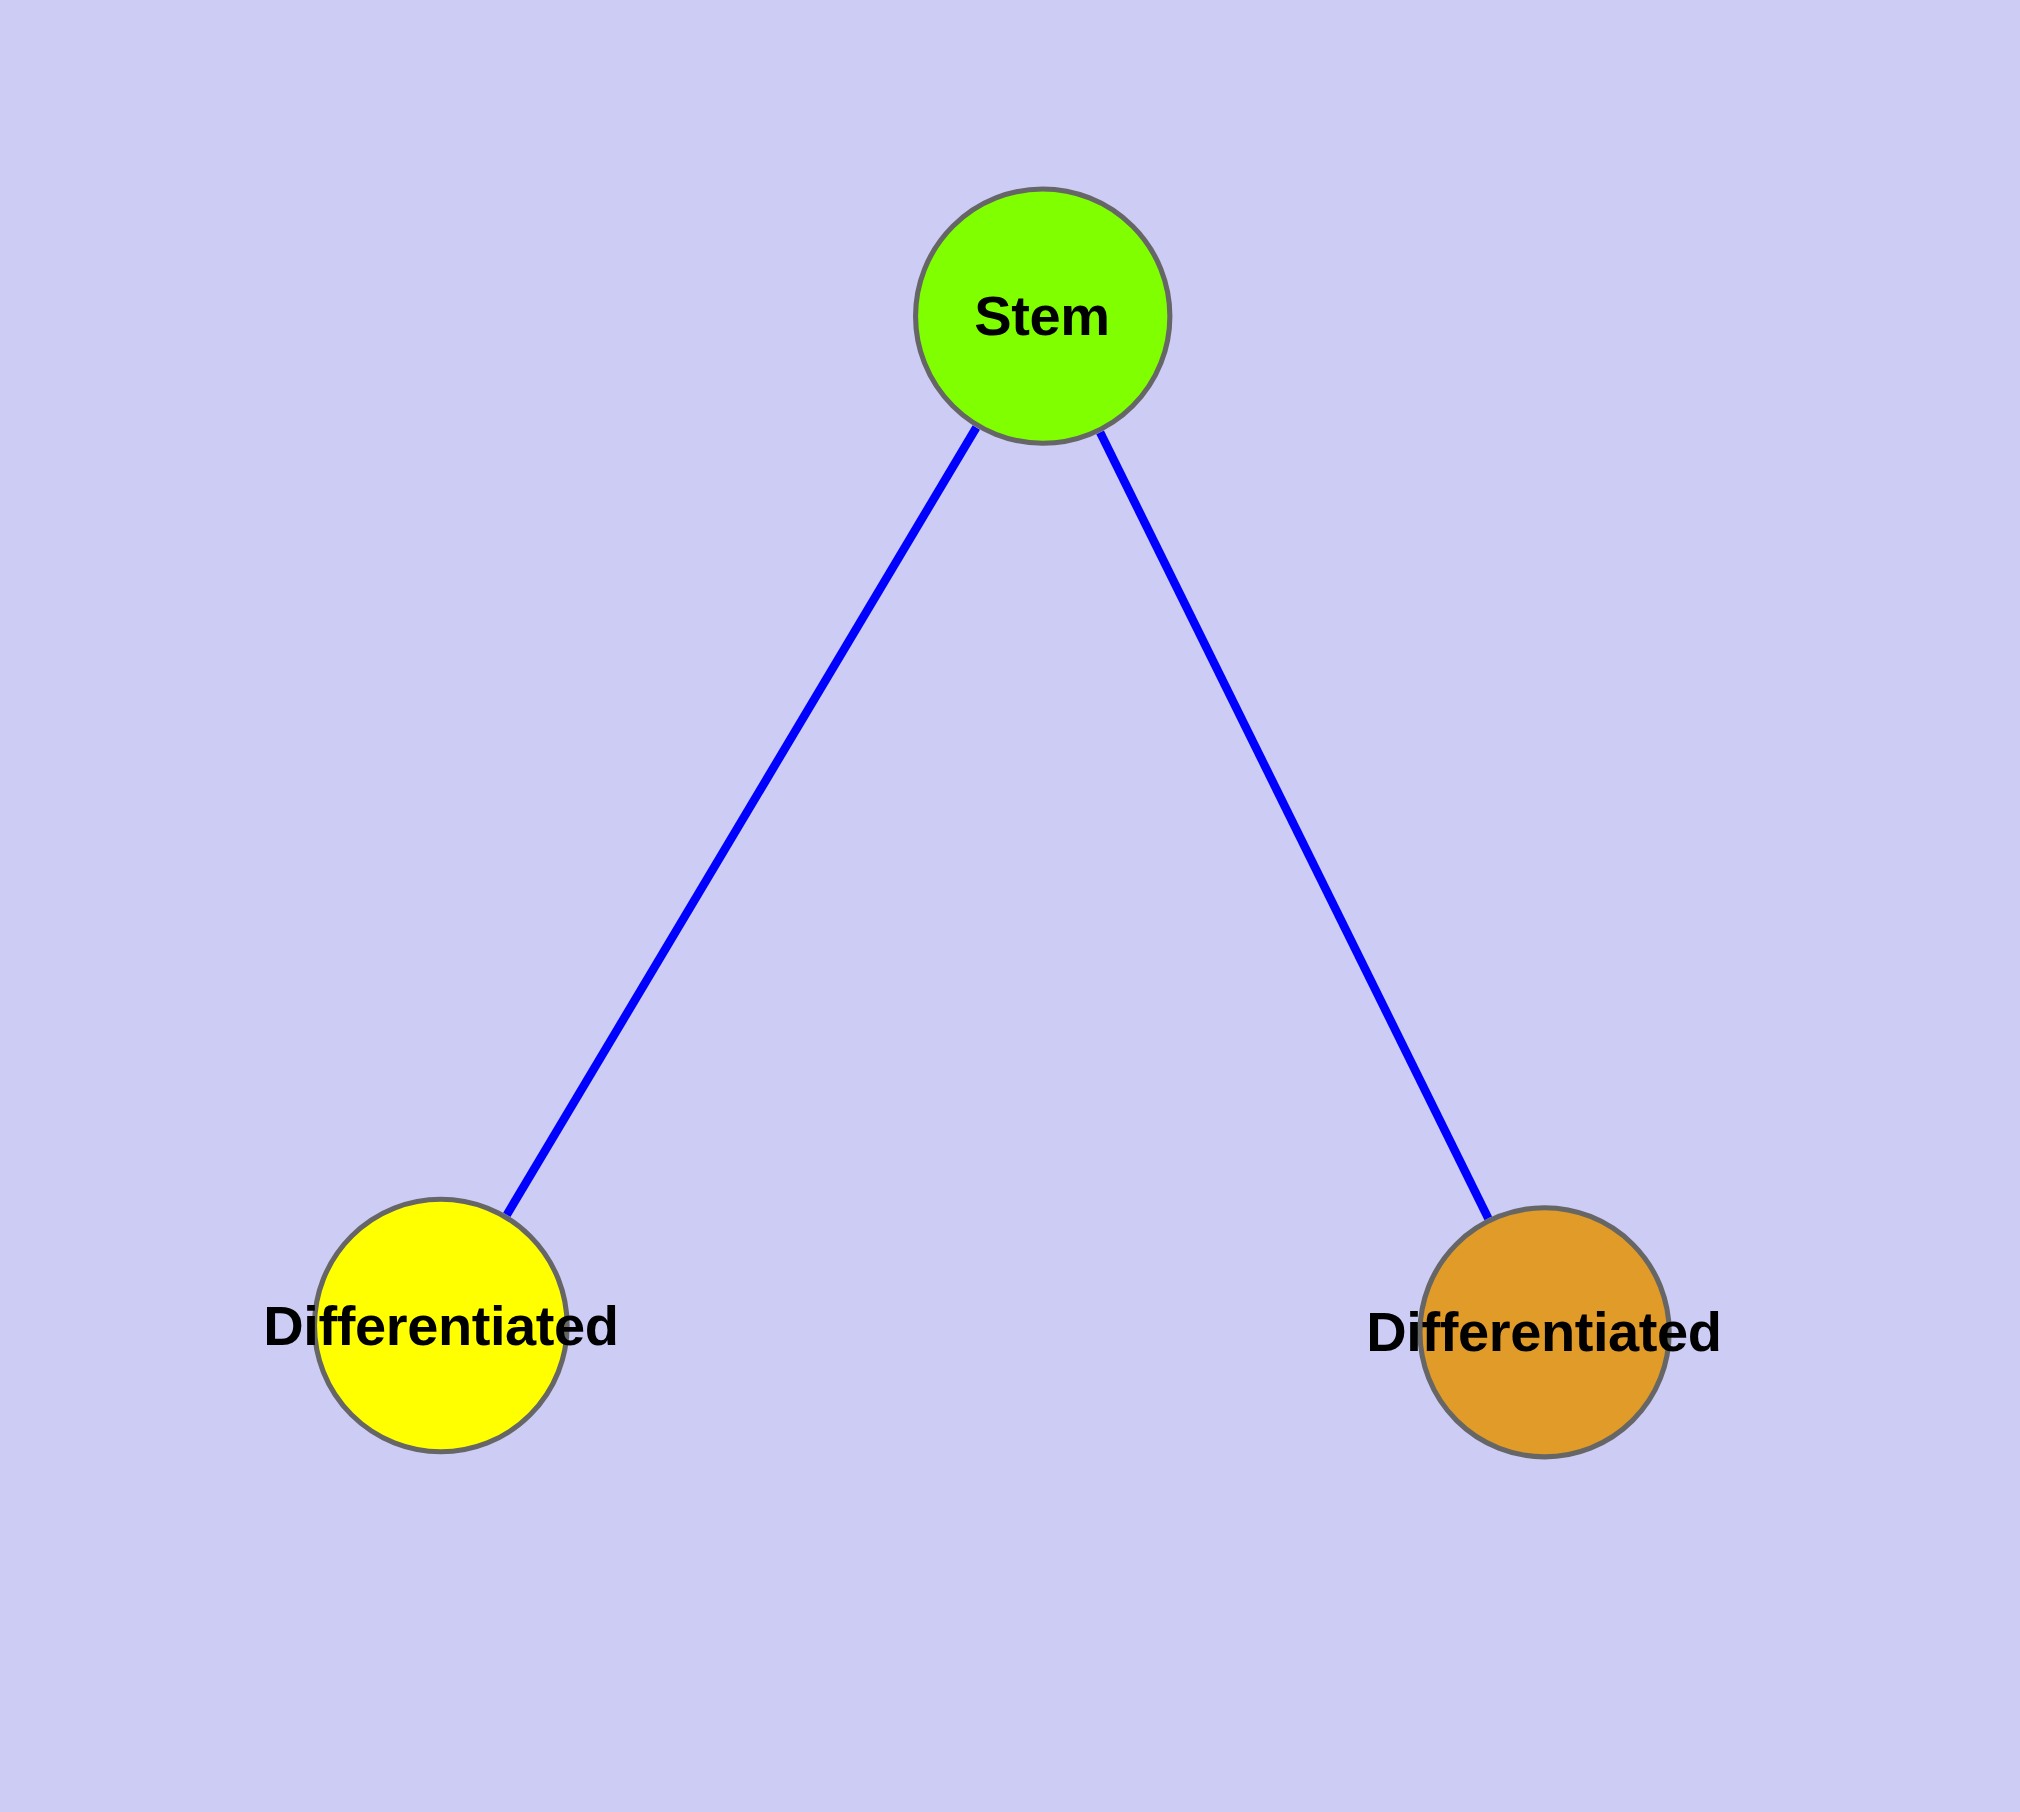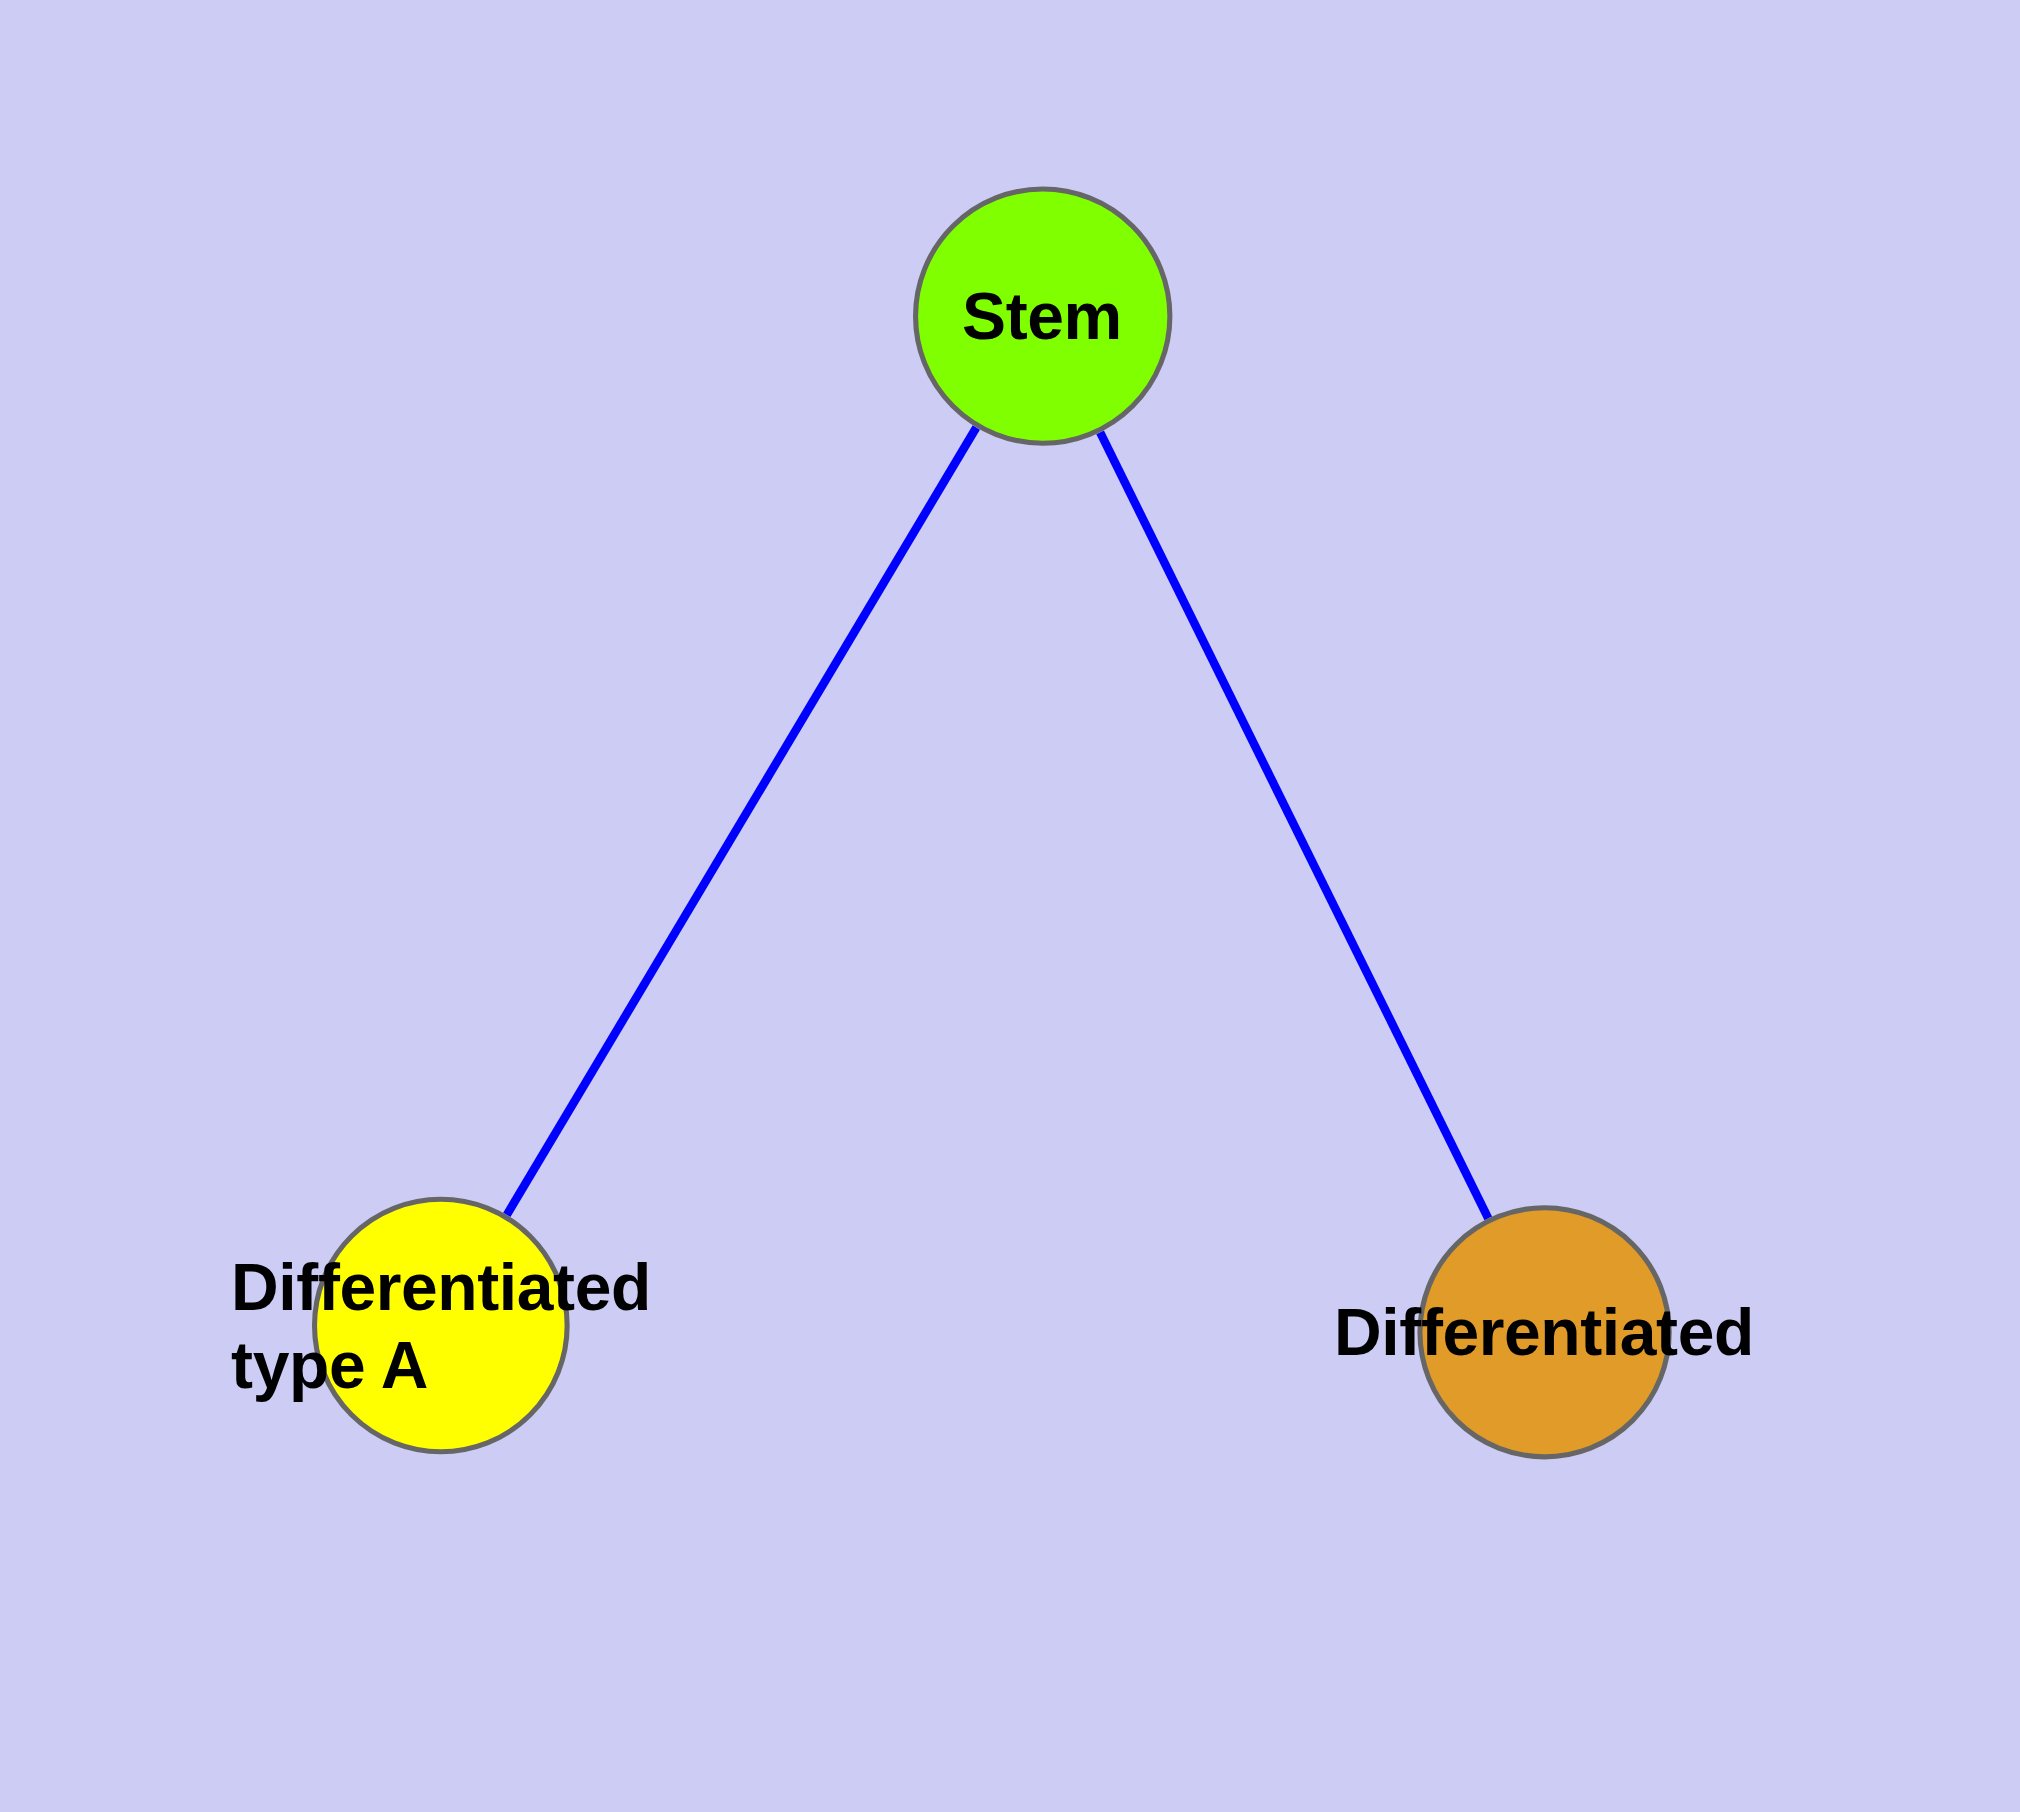--- a/index.html
+++ b/index.html
@@ -17,24 +17,24 @@
   }
   #graph-svg {
     position: absolute;
     left: 0;
     top: 0;
     width: 2021px;
     height: 1812px;
   }
   .node-label {
     position: absolute;
-    text-align: left;
+    text-align: center;
     font-family: "Liberation Sans", sans-serif;
     font-weight: bold;
-    font-size: 66px;
+    font-size: 56px;
     line-height: 78px;
     color: #000000;
     white-space: pre;
     transform: translate(-50%, -50%);
     pointer-events: none;
     letter-spacing: -0.4px;
   }
 </style>
 </head>
 <body>
@@ -48,18 +48,18 @@
       </g>
     <g id="node-layer">
         <circle cx="1230" cy="373" r="150" fill="#7fff00" stroke="#666666" stroke-width="6"></circle>
         <circle cx="520" cy="1564" r="149" fill="#ffff00" stroke="#666666" stroke-width="6"></circle>
         <circle cx="1822" cy="1572" r="147" fill="#e09b28" stroke="#666666" stroke-width="6"></circle>
       </g>
   </svg>
 
   <div id="label-layer">
       <div class="node-label" style="left: 1042px; top: 316px; color: rgb(0, 0, 0);"><div>Stem</div></div>
-      <div class="node-label" style="left: 441px; top: 1326px; color: rgb(0, 0, 0);"><div>Differentiated</div><div>type A</div></div>
+      <div class="node-label" style="left: 441px; top: 1326px; color: rgb(0, 0, 0);"><div>Differentiated</div></div>
       <div class="node-label" style="left: 1544px; top: 1332px; color: rgb(0, 0, 0);"><div>Differentiated</div></div>
     </div>
 
 </div>
 
 
 </body></html>

